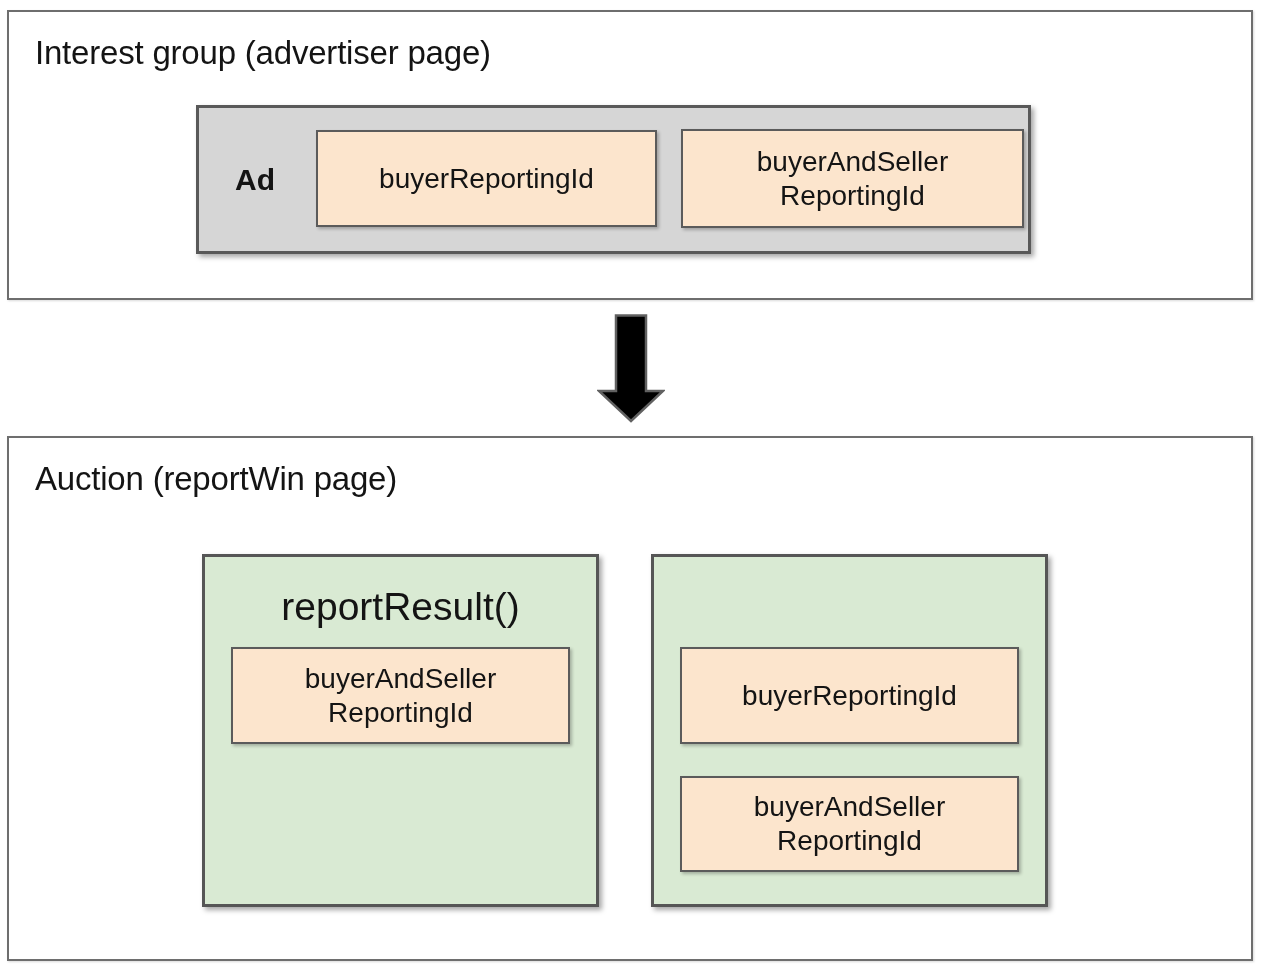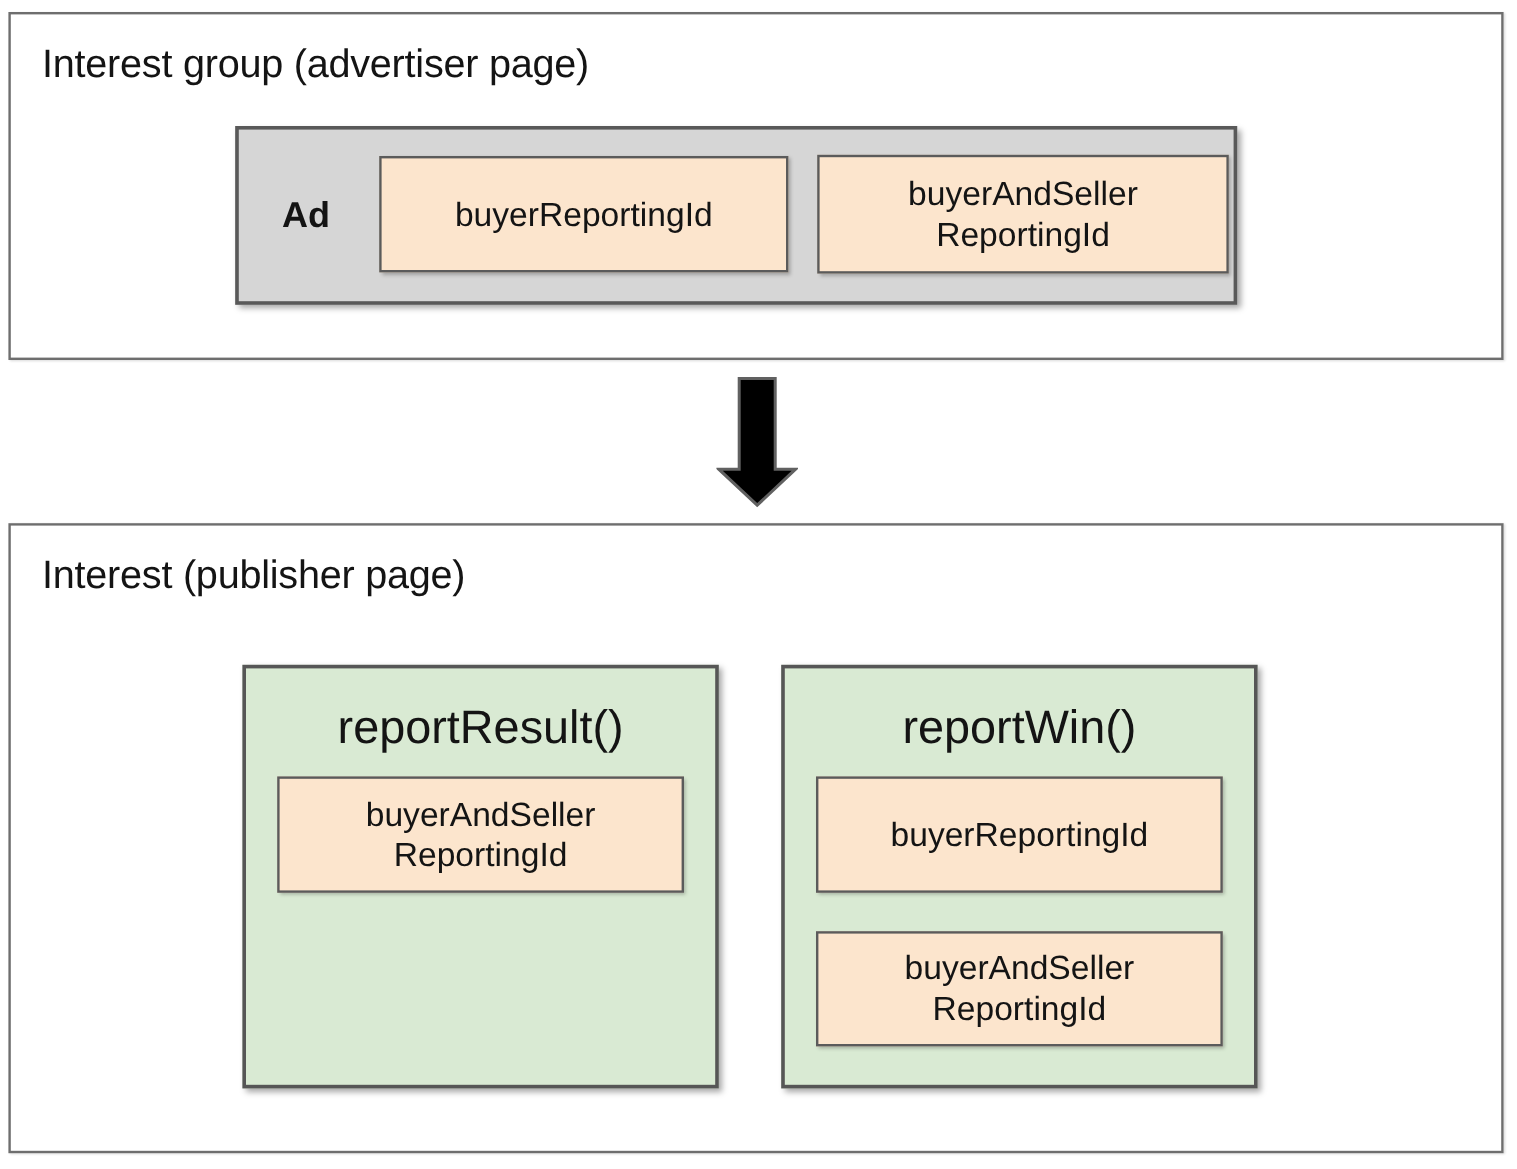--- a/index.html
+++ b/index.html
@@ -123,29 +123,28 @@
     </div>
   </section>
 
   <div class="arrow-wrap">
     <svg width="68" height="109" viewBox="0 0 68 109" aria-hidden="true">
       <polygon points="19,1.5 49,1.5 49,77 66,77 34,107 2,77 19,77" fill="#000000" stroke="#616161" stroke-width="2.5" stroke-linejoin="miter"></polygon>
     </svg>
   </div>
 
   <section class="outer-box bottom">
-    <h2 class="section-title">Interest (publisher page)</h2>
+    <h2 class="section-title">Auction (reportWin page)</h2>
 
     <div class="fn-box result">
       <div class="fn-title">reportResult()</div>
       <div class="chip chip-a">buyerAndSeller
 ReportingId</div>
     </div>
 
     <div class="fn-box win">
-      <div class="fn-title">reportWin()</div>
       <div class="chip chip-a">buyerReportingId</div>
       <div class="chip chip-b">buyerAndSeller
 ReportingId</div>
     </div>
   </section>
 
 </div>
 
 </body></html>

